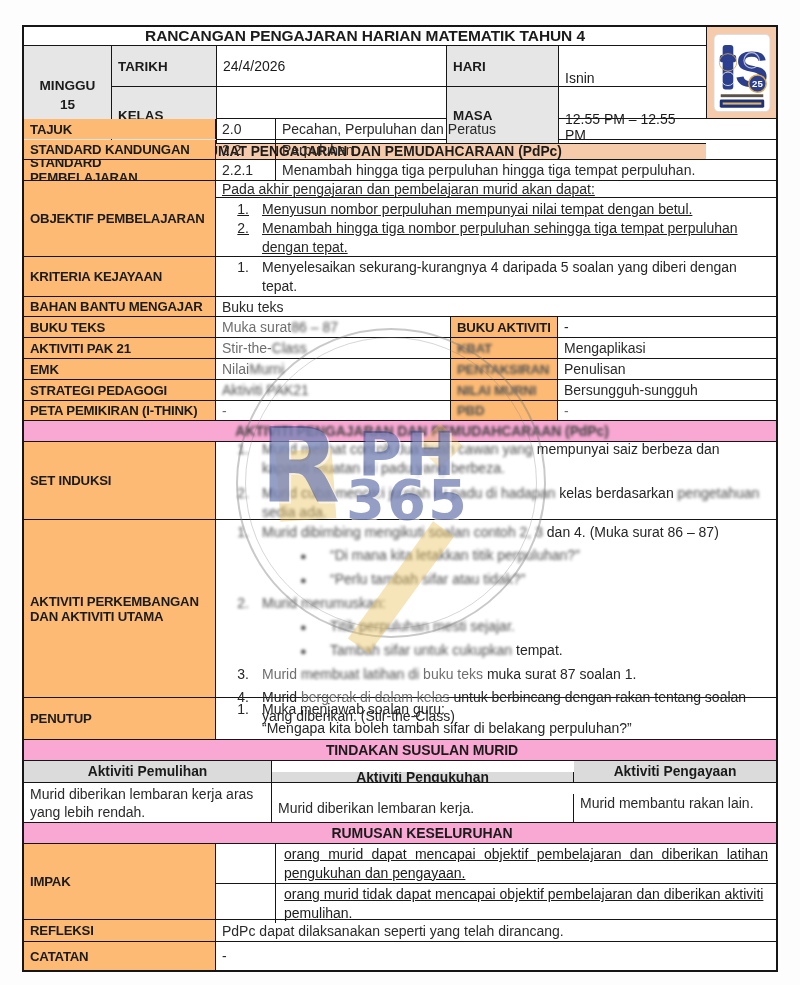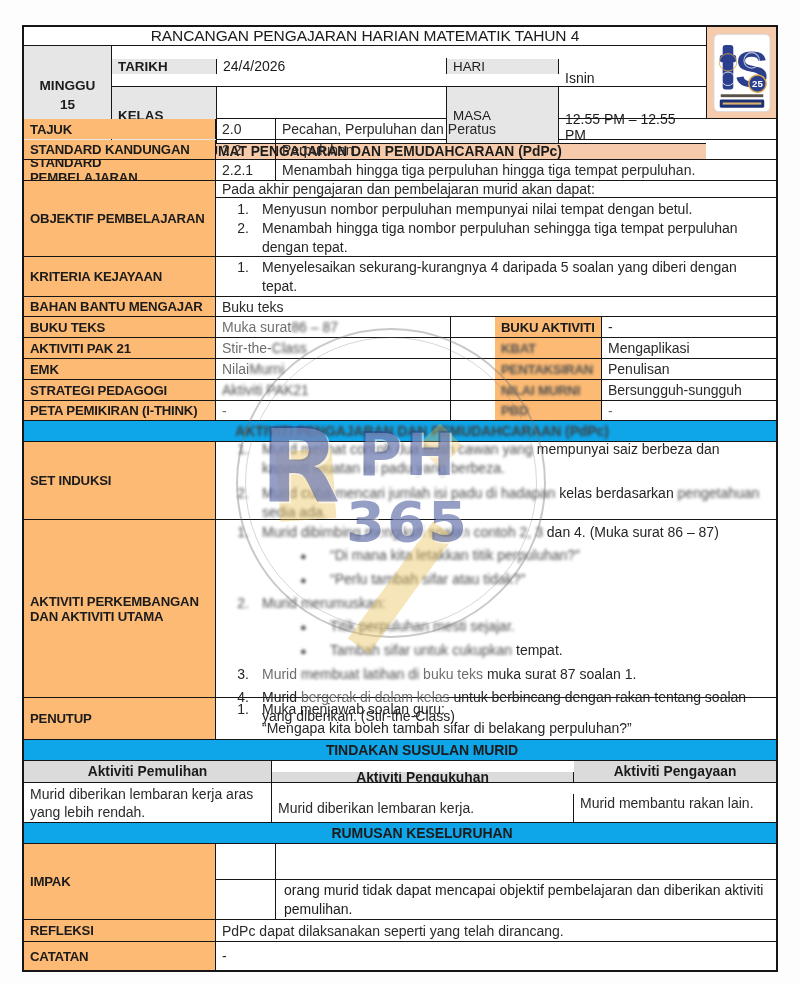--- a/index.html
+++ b/index.html
@@ -9,42 +9,42 @@
     font-family:"Liberation Sans","DejaVu Sans",sans-serif; color:#1b1b1b;
     overflow:hidden;
   }
   .tbl{ position:absolute; left:22px; top:25px; width:756px; border:2px solid #161616; background:#fff; z-index:1; }
   .row{ display:flex; border-bottom:1px solid #161616; }
   .row.nb{ border-bottom:none; }
   .c{ border-right:1px solid #161616; padding:0 6px; display:flex; align-items:center; overflow:hidden; }
   .c.last{ border-right:none; }
   .lab{ background:#fdba74; font-weight:bold; font-size:13.2px; letter-spacing:-0.2px; }
   .val{ font-size:14px; color:#2a2a2a; }
-  .peach{ background:#0ea5e9;padding-left:44px; }
+  .peach{ background:#f9a8d4;padding-left:44px; }
   .sect{ justify-content:center; font-weight:bold; font-size:14px; letter-spacing:-0.1px; }
   .w-lab{ flex:0 0 192px; }
   .w-code{ flex:0 0 60px; }
   .w-val{ flex:0 0 235px; }
-  .w-lab2{ flex:0 0 107px;margin-left:44px; }
+  .w-lab2{ flex:0 0 107px; }
   .w-rest{ flex:1 1 auto; }
-  .col{ display:flex; flex-direction:column; }
+  .col{ display:flex; flex-direction:column;text-decoration:underline; }
   
   .hdr{ height:92px; }
   .hleft{ flex:0 0 683px; display:flex; flex-direction:column; border-right:1px solid #161616; }
   .title-row{ height:30px; display:flex; align-items:center; justify-content:center;
-    font-weight:normal; font-size:15.5px; border-bottom:1px solid #161616; letter-spacing:-0.1px; }
+    font-weight:bold; font-size:15.5px; border-bottom:1px solid #161616; letter-spacing:-0.1px; }
   .mid{ display:flex; flex:1 1 auto; border-bottom:1px solid #161616; }
   .minggu{ flex:0 0 88px; background:#e7e6e6; border-right:1px solid #161616; font-weight:bold;
     font-size:13.6px; display:flex; flex-direction:column; align-items:center; justify-content:center; line-height:19px; }
   .mid-r{ flex:1; display:flex; flex-direction:column; }
   .mrow{ display:flex; flex:1; }
-  .mrow.first{ border-bottom:1px solid #161616;align-items:center; }
+  .mrow.first{ border-bottom:1px solid #161616; }
   .hl{ flex:0 0 105px; background:#e7e6e6; font-weight:bold; font-size:13.4px; border-right:1px solid #161616; display:flex; align-items:center; padding:0 6px; }
   .hv{ flex:0 0 230px; font-size:14px; border-right:1px solid #161616; display:flex; align-items:center; padding:0 6px; }
-  .hl2{ flex:0 0 112px; background:#e7e6e6; font-weight:normal; font-size:13.4px; border-right:1px solid #161616; display:flex; align-items:center; padding:0 6px; }
+  .hl2{ flex:0 0 112px; background:#e7e6e6; font-weight:bold; font-size:13.4px; border-right:1px solid #161616; display:flex; align-items:center; padding:0 6px; }
   .hv2{ flex:1; font-size:14px; display:flex; align-items:center; padding:0 6px;margin-top:24px; }
   .mak{ height:20px; display:flex; align-items:center; justify-content:center; background:#f6cbac; font-weight:bold; font-size:13.8px; }
   .logo-cell{ flex:1; background:#f6cbac; display:flex; align-items:center; justify-content:center; }
   
   .list{ padding:2px 8px 2px 0; font-size:14px; line-height:19px; color:#262626; }
   .li{ display:flex; }
   .n{ flex:0 0 46px; text-align:right; padding-right:13px; }
   .it{ flex:1; }
   .bul{ display:flex; }
   .bd{ flex:0 0 30px; margin-left:84px; text-align:left; font-size:11px; padding-top:1px; }
@@ -314,20 +314,23 @@
       <div class="c val t3 last">Murid membantu rakan lain.</div>
     </div>
 
     <div class="row peach sect" style="height:21px;align-items:center;justify-content:center">RUMUSAN KESELURUHAN</div>
 
     <div class="row" style="height:76px">
       <div class="c lab w-lab">IMPAK</div>
       <div class="col" style="flex:1">
         <div style="display:flex;flex:1;border-bottom:1px solid #161616">
           <div class="imp-blank"></div>
+          <div class="imp-text">
+              <span class="just">orang murid dapat mencapai objektif pembelajaran dan diberikan latihan pengukuhan dan pengayaan.</span>
+            </div>
         </div>
         <div style="display:flex;flex:1">
           <div class="imp-blank"></div>
           <div class="imp-text">
               <span>orang murid tidak dapat mencapai objektif pembelajaran dan diberikan aktiviti pemulihan.</span>
             </div>
         </div>
       </div>
     </div>
 
@@ -344,16 +347,16 @@
   </div>
 
   <div class="wm">
     <div class="ring" style="left:236px;top:328px;width:310px;height:310px;border:2.5px solid rgba(120,120,120,0.40)"></div>
     <div class="ring" style="left:245px;top:337px;width:292px;height:292px;border:1.5px solid rgba(120,120,120,0.30)"></div>
     <div class="gold" style="left:278px;top:450px;width:56px;height:70px;transform:rotate(-4deg)"></div>
     <div class="gold" style="left:424px;top:430px;width:32px;height:32px;transform:rotate(45deg);opacity:.8"></div>
     <div class="gold" style="left:388px;top:515px;width:26px;height:145px;transform:rotate(36deg)"></div>
     <div class="wm-txt" style="left:260px;top:414px;font-size:104px;line-height:104px">R</div>
     <div class="wm-txt" style="left:358px;top:424px;font-size:60px;line-height:60px;letter-spacing:3px">PH</div>
-    <div class="wm-txt" style="left:346px;top:494px;font-size:56px;line-height:56px;letter-spacing:2px">365</div>
+    <div class="wm-txt" style="left:346px;top:472px;font-size:56px;line-height:56px;letter-spacing:2px">365</div>
   </div>
 
 </div>
 
 </body></html>

